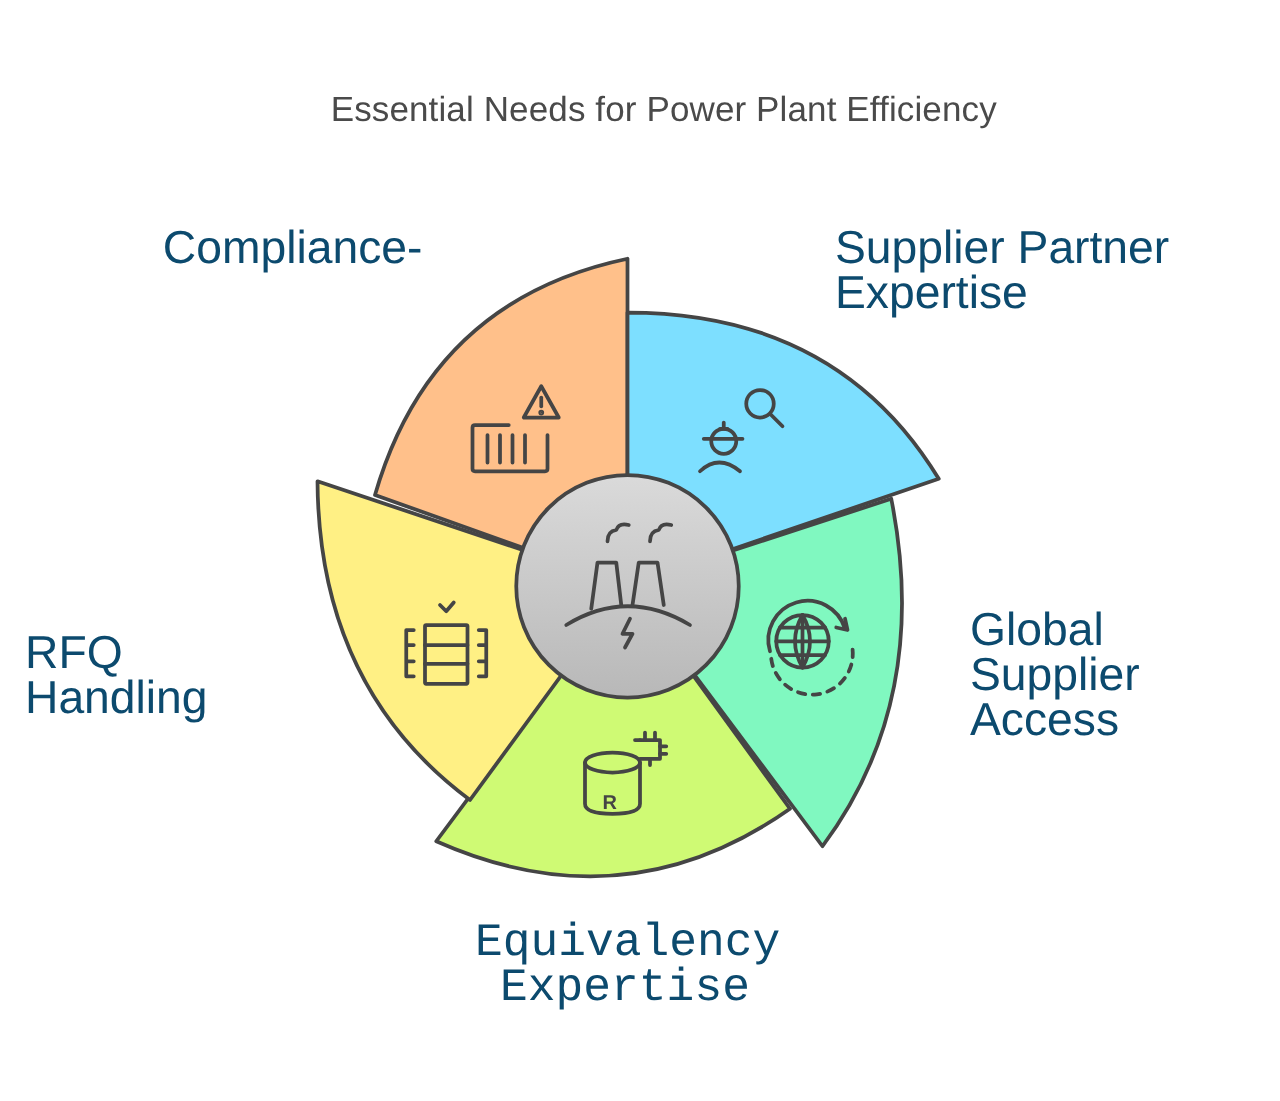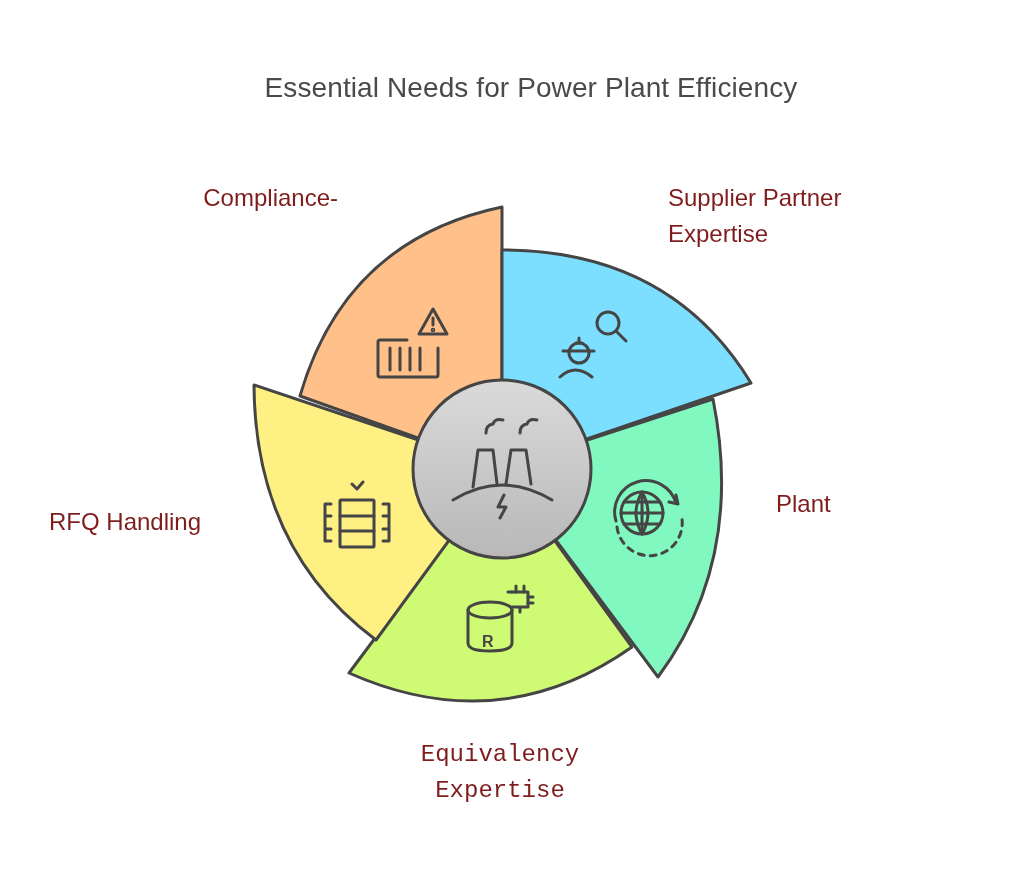--- a/index.html
+++ b/index.html
@@ -1,26 +1,26 @@
 <!DOCTYPE html>
 <html><head>
 <meta charset="utf-8">
 <style>
   html, body { margin: 0; padding: 0; background: #ffffff; }
   body { width: 1024px; height: 881px; position: relative; overflow: hidden;
          font-family: "Liberation Sans", "DejaVu Sans", sans-serif; color: #444444; }
   .title { position: absolute; left: 0; width: 1024px; top: 72px; text-align: center;
            font-size: 28px; color: #4a4a4a; letter-spacing: 0.1px; padding-left: 19px; }
-  .label { position: absolute; font-size: 24px; line-height: 36px; color: #7f1d1d; }
+  .label { position: absolute; font-size: 37px; line-height: 36px; color: #0c4a6e; }
   .label span { display: block; }
   #lbl-compliance { left: 100px; top: 180px; width: 238px; text-align: right; }
   #lbl-sourcing { left: 668px; top: 180px; width: 300px; text-align: left; }
   #lbl-global { left: 776px; top: 486px; width: 240px; text-align: left; }
   #lbl-equiv { left: 380px; top: 737px; width: 240px; text-align: center; font-family: Liberation Mono, monospace; }
-  #lbl-rfq { left: 20px; top: 504px; width: 210px; text-align: center; }
+  #lbl-rfq { left: 20px; top: 504px; width: 210px; text-align: left; }
   svg.diagram { position: absolute; left: 0; top: 0; }
 </style>
 </head>
 <body>
 
 <div class="title">Essential Needs for Power Plant Efficiency</div>
 
 <svg class="diagram" width="1024" height="881" viewBox="0 0 1024 881">
   <defs>
     <linearGradient id="centerGrad" x1="0" y1="0" x2="0" y2="1">
@@ -101,21 +101,22 @@
 </svg>
 
 <div class="label" id="lbl-compliance">
   <span>Compliance-</span>
 </div>
 <div class="label" id="lbl-sourcing">
   <span>Supplier Partner</span>
   <span>Expertise</span>
 </div>
 <div class="label" id="lbl-global">
-  <span>Plant</span>
+  <span>Global Supplier</span>
+  <span>Access</span>
 </div>
 <div class="label" id="lbl-equiv">
   <span>Equivalency</span>
   <span>Expertise</span>
 </div>
 <div class="label" id="lbl-rfq">
   <span>RFQ Handling</span>
 </div>
 
 </body></html>

